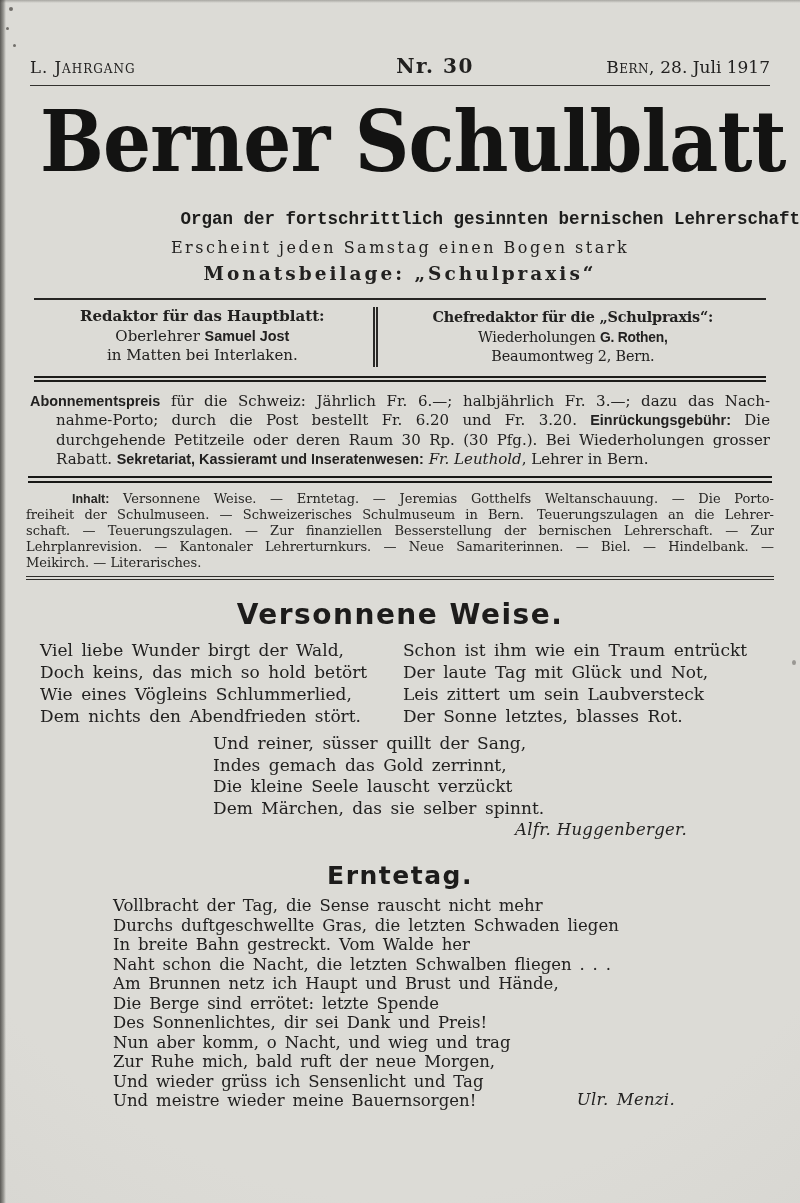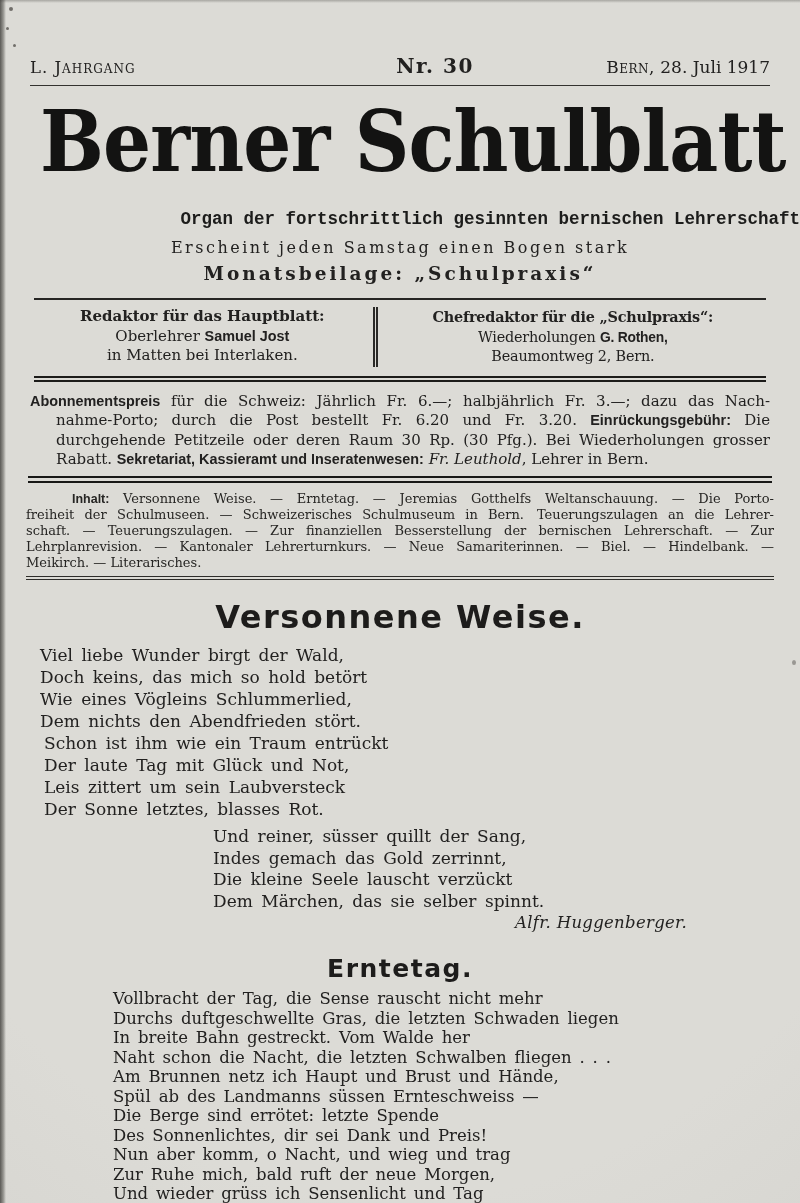--- a/index.html
+++ b/index.html
@@ -62,25 +62,25 @@
     border-top:1.5px solid #2e2d2a;border-bottom:1.5px solid #2e2d2a;}
 
   
   .inhalt{margin:8px 26px 0;font-size:13px;line-height:16px;color:#262523;}
   .inhalt .pline:first-child{text-indent:46px;}
 
   .jl{text-align:justify;text-align-last:justify;}
 
   
   .poem-h{margin:18px 0 0;text-align:center;font-family:"DejaVu Sans",sans-serif;
-    font-weight:bold;font-size:32px;letter-spacing:1.5px;color:#1d1c1b;}
+    font-weight:bold;font-size:28px;letter-spacing:1.5px;color:#1d1c1b;}
   .poem-h.ern{margin-top:22px;font-size:25px;}
 
   
-  .poem-cols{display:flex;margin:8px 30px 0;font-size:17px;line-height:22px;word-spacing:.18em;flex-direction:column;}
+  .poem-cols{display:flex;margin:8px 30px 0;font-size:17px;line-height:22px;word-spacing:.18em;}
   .pcol.left{width:48.5%;padding-left:10px;box-sizing:border-box;}
   .pcol.right{flex:1;padding-left:14px;}
 
   .stanza{margin:6px 0 0 213px;font-size:17px;line-height:21.5px;word-spacing:.18em;}
   .sig{font-style:italic;font-size:16.5px;letter-spacing:.3px;color:#232221;}
   .sig1{margin:1px 113px 0 0;text-align:right;}
 
   
   .poem2{position:relative;margin:6px 0 0 113px;font-size:16.5px;line-height:19.5px;word-spacing:.16em;}
   .sig2{position:absolute;right:125px;bottom:1px;}
@@ -176,21 +176,20 @@
 
   <h2 class="poem-h ern">Erntetag.</h2>
 
   <div class="poem2">
     <div>
         <div class="pline">Vollbracht der Tag, die Sense rauscht nicht mehr</div>
         <div class="pline">Durchs duftgeschwellte Gras, die letzten Schwaden liegen</div>
         <div class="pline">In breite Bahn gestreckt. Vom Walde her</div>
         <div class="pline">Naht schon die Nacht, die letzten Schwalben fliegen . . .</div>
         <div class="pline">Am Brunnen netz ich Haupt und Brust und Hände,</div>
-        <div class="pline">Spül ab des Landmanns süssen Ernteschweiss —</div>
         <div class="pline">Die Berge sind errötet: letzte Spende</div>
         <div class="pline">Des Sonnenlichtes, dir sei Dank und Preis!</div>
         <div class="pline">Nun aber komm, o Nacht, und wieg und trag</div>
         <div class="pline">Zur Ruhe mich, bald ruft der neue Morgen,</div>
         <div class="pline">Und wieder grüss ich Sensenlicht und Tag</div>
         <div class="pline">Und meistre wieder meine Bauernsorgen!</div>
       </div>
     <div class="sig sig2">Ulr. Menzi.</div>
   </div>
 

